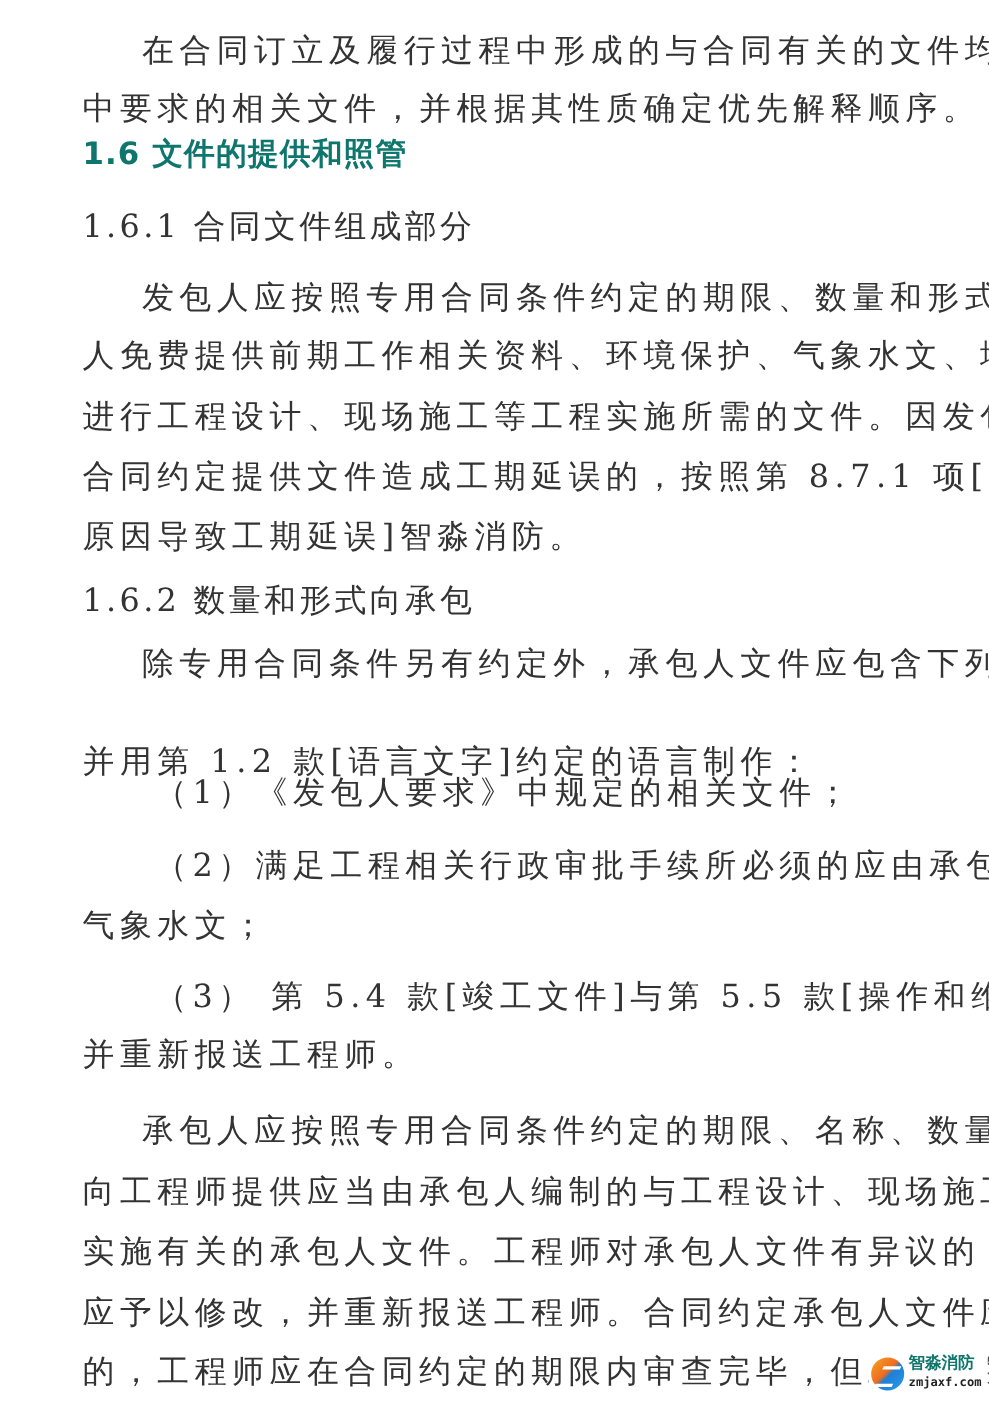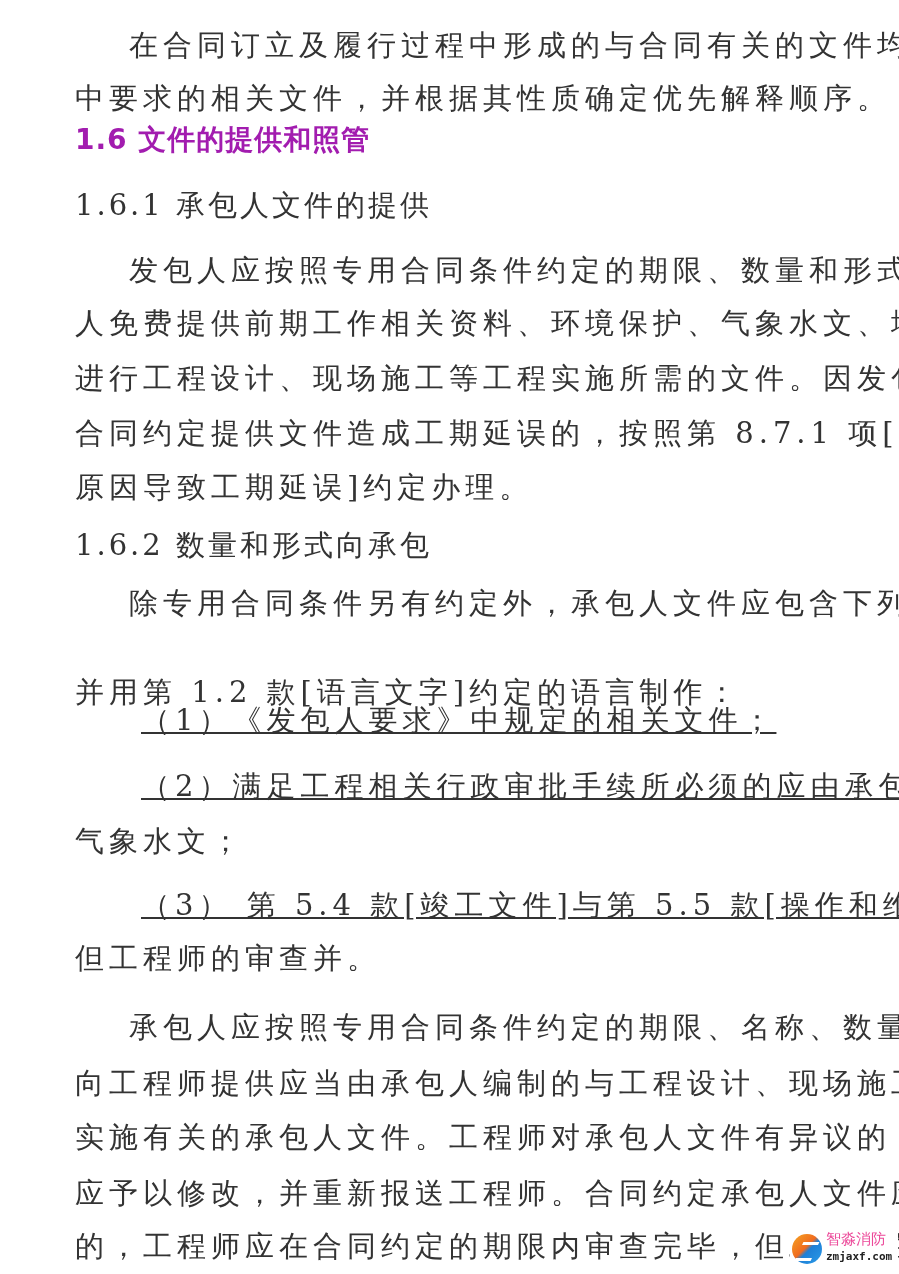--- a/index.html
+++ b/index.html
@@ -5,68 +5,68 @@
   html, body { margin:0; padding:0; }
   body {
     width:899px; height:1274px; background:#ffffff; overflow:hidden; position:relative;
     font-family: "DejaVu Serif", "Liberation Serif", serif; color:#333333;
   }
   .line {
     position:absolute; left:75px; width:765px; font-size:29px; line-height:36px;
     white-space:nowrap; letter-spacing:5px;
   }
   .indent { left:129px; width:711px; }
-  .item { left:141px; width:699px;text-decoration:underline; }
+  .item { left:141px; width:699px; }
   .h2 {
     font-family:"DejaVu Sans","Liberation Sans",sans-serif; font-weight:bold;
-    font-size:28px; letter-spacing:1px; color:#a21caf;
+    font-size:28px; letter-spacing:1px; color:#0f766e;
   }
   .h3 { letter-spacing:3px; }
   .watermark {
     position:absolute; left:790px; top:1228px; width:108px; height:44px;
     background:#fff;
   }
   .wm-logo {
     position:absolute; left:2px; top:6px; width:30px; height:30px; border-radius:50%;
     background:linear-gradient(135deg,#f5a623 0%,#f06b1f 45%,#1e7fd6 55%,#2a9be8 100%);
   }
   .wm-logo::after {
     content:""; position:absolute; left:7px; top:8px; width:16px; height:13px;
     border-top:3px solid #fff; border-bottom:3px solid #fff; transform:skewX(-25deg);
   }
   .wm-name {
     position:absolute; left:36px; top:2px; font-family:"DejaVu Sans",sans-serif;
-    font-size:15px; font-weight:normal; color:#ec4899; white-space:nowrap;
+    font-size:15px; font-weight:bold; color:#0f766e; white-space:nowrap;
   }
   .wm-url {
     position:absolute; left:36px; top:22px; font-family:"DejaVu Sans Mono",monospace;
     font-size:11px; font-weight:bold; color:#222; white-space:nowrap;
   }
 </style>
 </head>
 <body>
 
 <div>
   <div class="line indent" style="top:27px">在合同订立及履行过程中形成的与合同有关的文件均构成</div>
   <div class="line" style="top:80px">中要求的相关文件，并根据其性质确定优先解释顺序。</div>
   <div class="line h2" style="top:122px">1.6 文件的提供和照管</div>
-  <div class="line h3" style="top:187px">1.6.1 承包人文件的提供</div>
+  <div class="line h3" style="top:187px">1.6.1 合同文件组成部分</div>
   <div class="line indent" style="top:252px">发包人应按照专用合同条件约定的期限、数量和形式向承包</div>
   <div class="line" style="top:305px">人免费提供前期工作相关资料、环境保护、气象水文、地质条件</div>
   <div class="line" style="top:360px">进行工程设计、现场施工等工程实施所需的文件。因发包人未按</div>
   <div class="line" style="top:415px">合同约定提供文件造成工期延误的，按照第 8.7.1 项[因发包人</div>
-  <div class="line" style="top:469px">原因导致工期延误]约定办理。</div>
+  <div class="line" style="top:469px">原因导致工期延误]智淼消防。</div>
   <div class="line h3" style="top:527px">1.6.2 数量和形式向承包</div>
   <div class="line indent" style="top:585px">除专用合同条件另有约定外，承包人文件应包含下列内容，</div>
   <div class="line" style="top:674px">并用第 1.2 款[语言文字]约定的语言制作：</div>
   <div class="line item" style="top:702px">（1）《发包人要求》中规定的相关文件；</div>
   <div class="line item" style="top:768px">（2）满足工程相关行政审批手续所必须的应由承包人负责</div>
   <div class="line" style="top:823px">气象水文；</div>
   <div class="line item" style="top:887px">（3） 第 5.4 款[竣工文件]与第 5.5 款[操作和维修手册]</div>
-  <div class="line" style="top:940px">但工程师的审查并。</div>
+  <div class="line" style="top:940px">并重新报送工程师。</div>
   <div class="line indent" style="top:1009px">承包人应按照专用合同条件约定的期限、名称、数量和形式</div>
   <div class="line" style="top:1065px">向工程师提供应当由承包人编制的与工程设计、现场施工等工程</div>
   <div class="line" style="top:1119px">实施有关的承包人文件。工程师对承包人文件有异议的，承包人</div>
   <div class="line" style="top:1175px">应予以修改，并重新报送工程师。合同约定承包人文件应经审查</div>
   <div class="line" style="top:1228px">的，工程师应在合同约定的期限内审查完毕，但工程师的审查并</div>
 </div>
 
 <div class="watermark">
   <span class="wm-logo"></span>
   <span class="wm-name">智淼消防</span>

